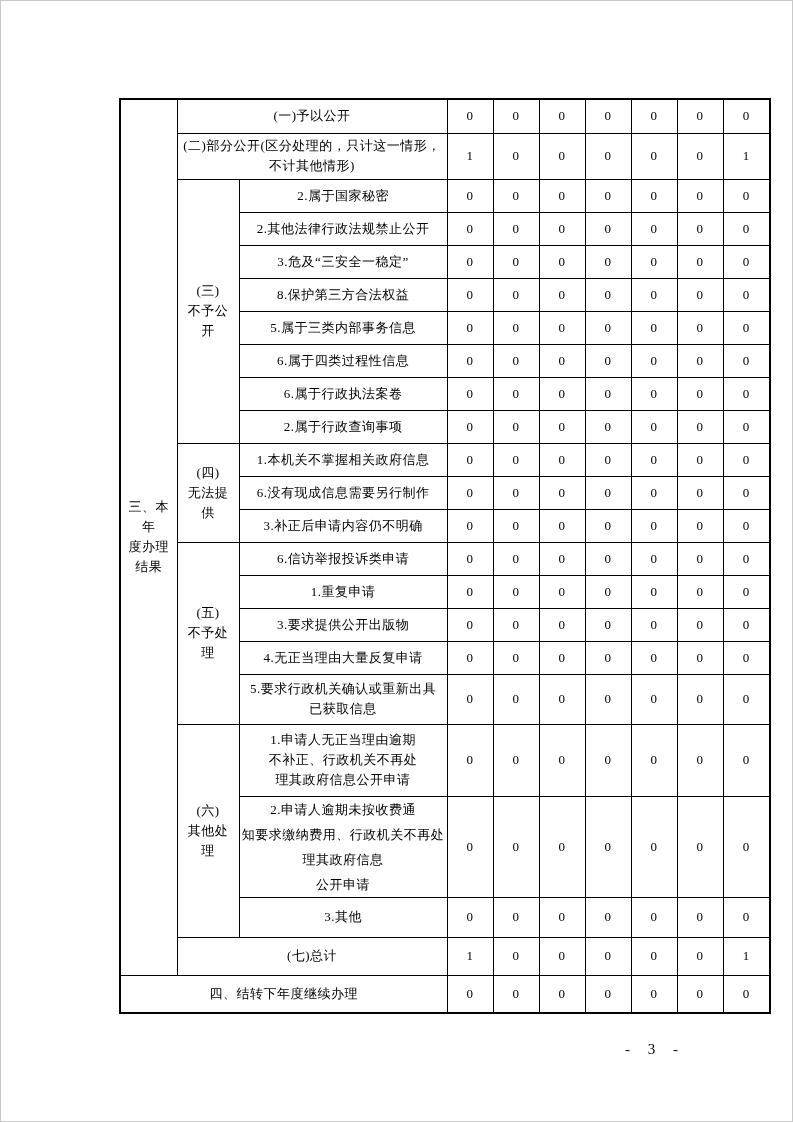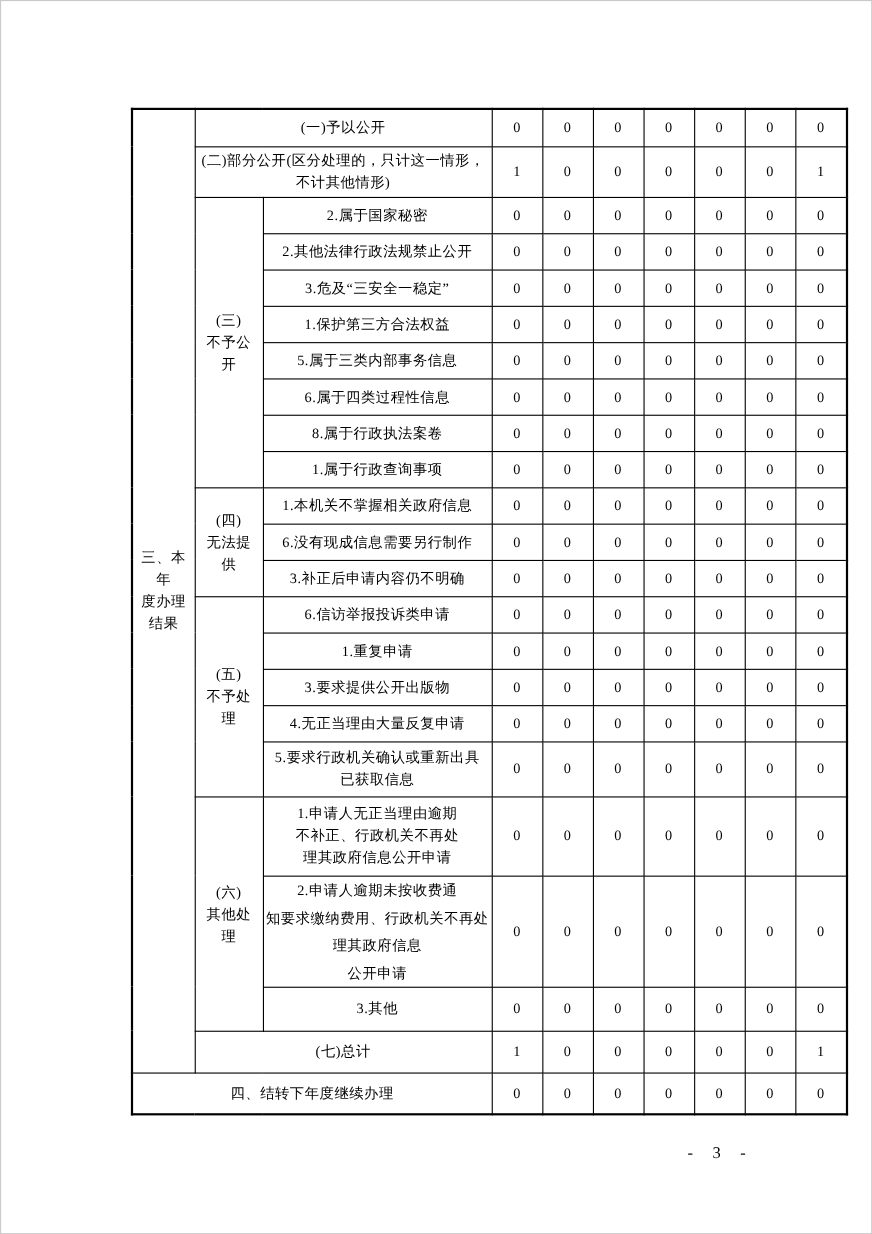--- a/index.html
+++ b/index.html
@@ -137,21 +137,21 @@
       <td class="v">0</td>
       <td class="v">0</td>
       <td class="v">0</td>
       <td class="v">0</td>
       <td class="v">0</td>
       <td class="v">0</td>
       <td class="v">0</td>
     </tr>
 
     <tr class="h33">
-      <td class="lbl">1.保护第三方合法权益</td>
+      <td class="lbl">8.保护第三方合法权益</td>
       <td class="v">0</td>
       <td class="v">0</td>
       <td class="v">0</td>
       <td class="v">0</td>
       <td class="v">0</td>
       <td class="v">0</td>
       <td class="v">0</td>
     </tr>
 
     <tr class="h33">
@@ -170,32 +170,32 @@
       <td class="v">0</td>
       <td class="v">0</td>
       <td class="v">0</td>
       <td class="v">0</td>
       <td class="v">0</td>
       <td class="v">0</td>
       <td class="v">0</td>
     </tr>
 
     <tr class="h33">
-      <td class="lbl">8.属于行政执法案卷</td>
-      <td class="v">0</td>
-      <td class="v">0</td>
-      <td class="v">0</td>
-      <td class="v">0</td>
-      <td class="v">0</td>
-      <td class="v">0</td>
-      <td class="v">0</td>
-    </tr>
-
-    <tr class="h33">
-      <td class="lbl">1.属于行政查询事项</td>
+      <td class="lbl">6.属于行政执法案卷</td>
+      <td class="v">0</td>
+      <td class="v">0</td>
+      <td class="v">0</td>
+      <td class="v">0</td>
+      <td class="v">0</td>
+      <td class="v">0</td>
+      <td class="v">0</td>
+    </tr>
+
+    <tr class="h33">
+      <td class="lbl">2.属于行政查询事项</td>
       <td class="v">0</td>
       <td class="v">0</td>
       <td class="v">0</td>
       <td class="v">0</td>
       <td class="v">0</td>
       <td class="v">0</td>
       <td class="v">0</td>
     </tr>
 
     <tr class="h33">

